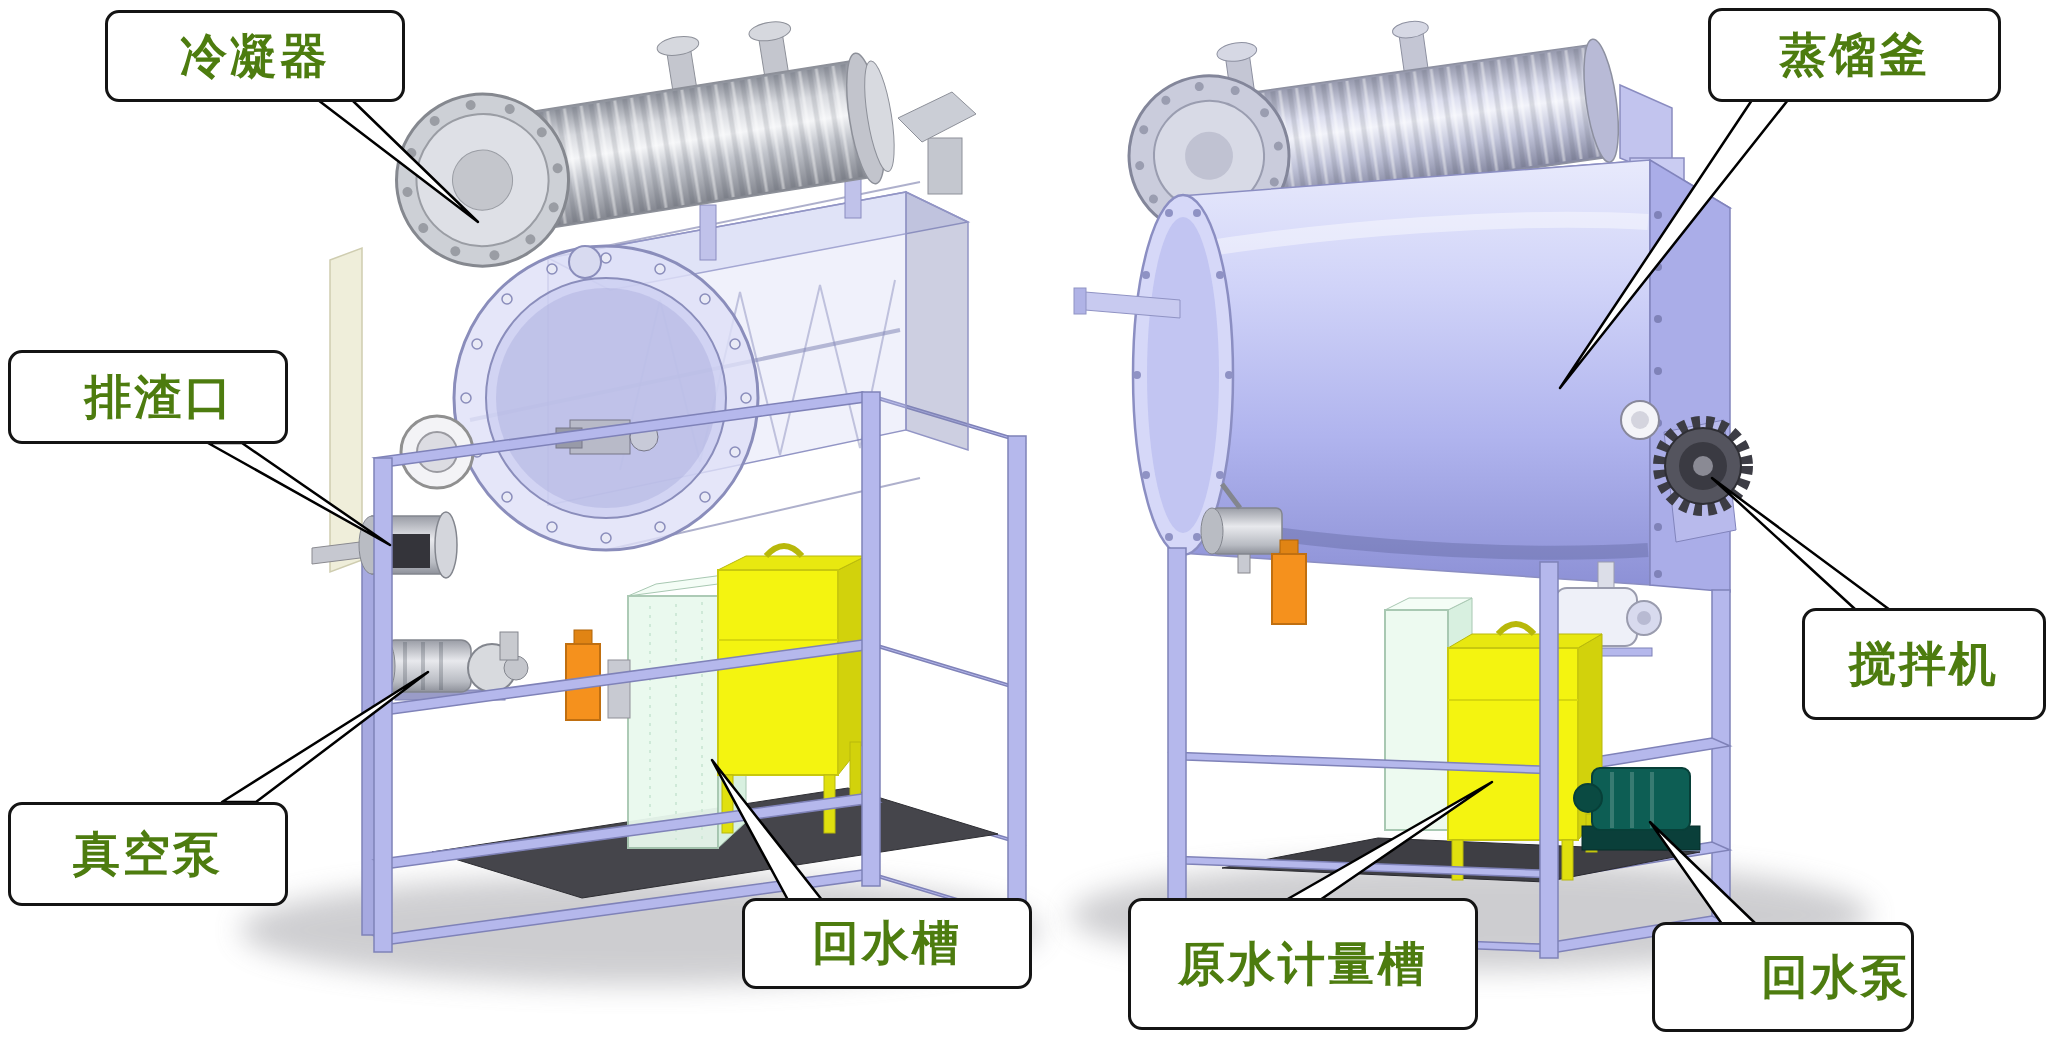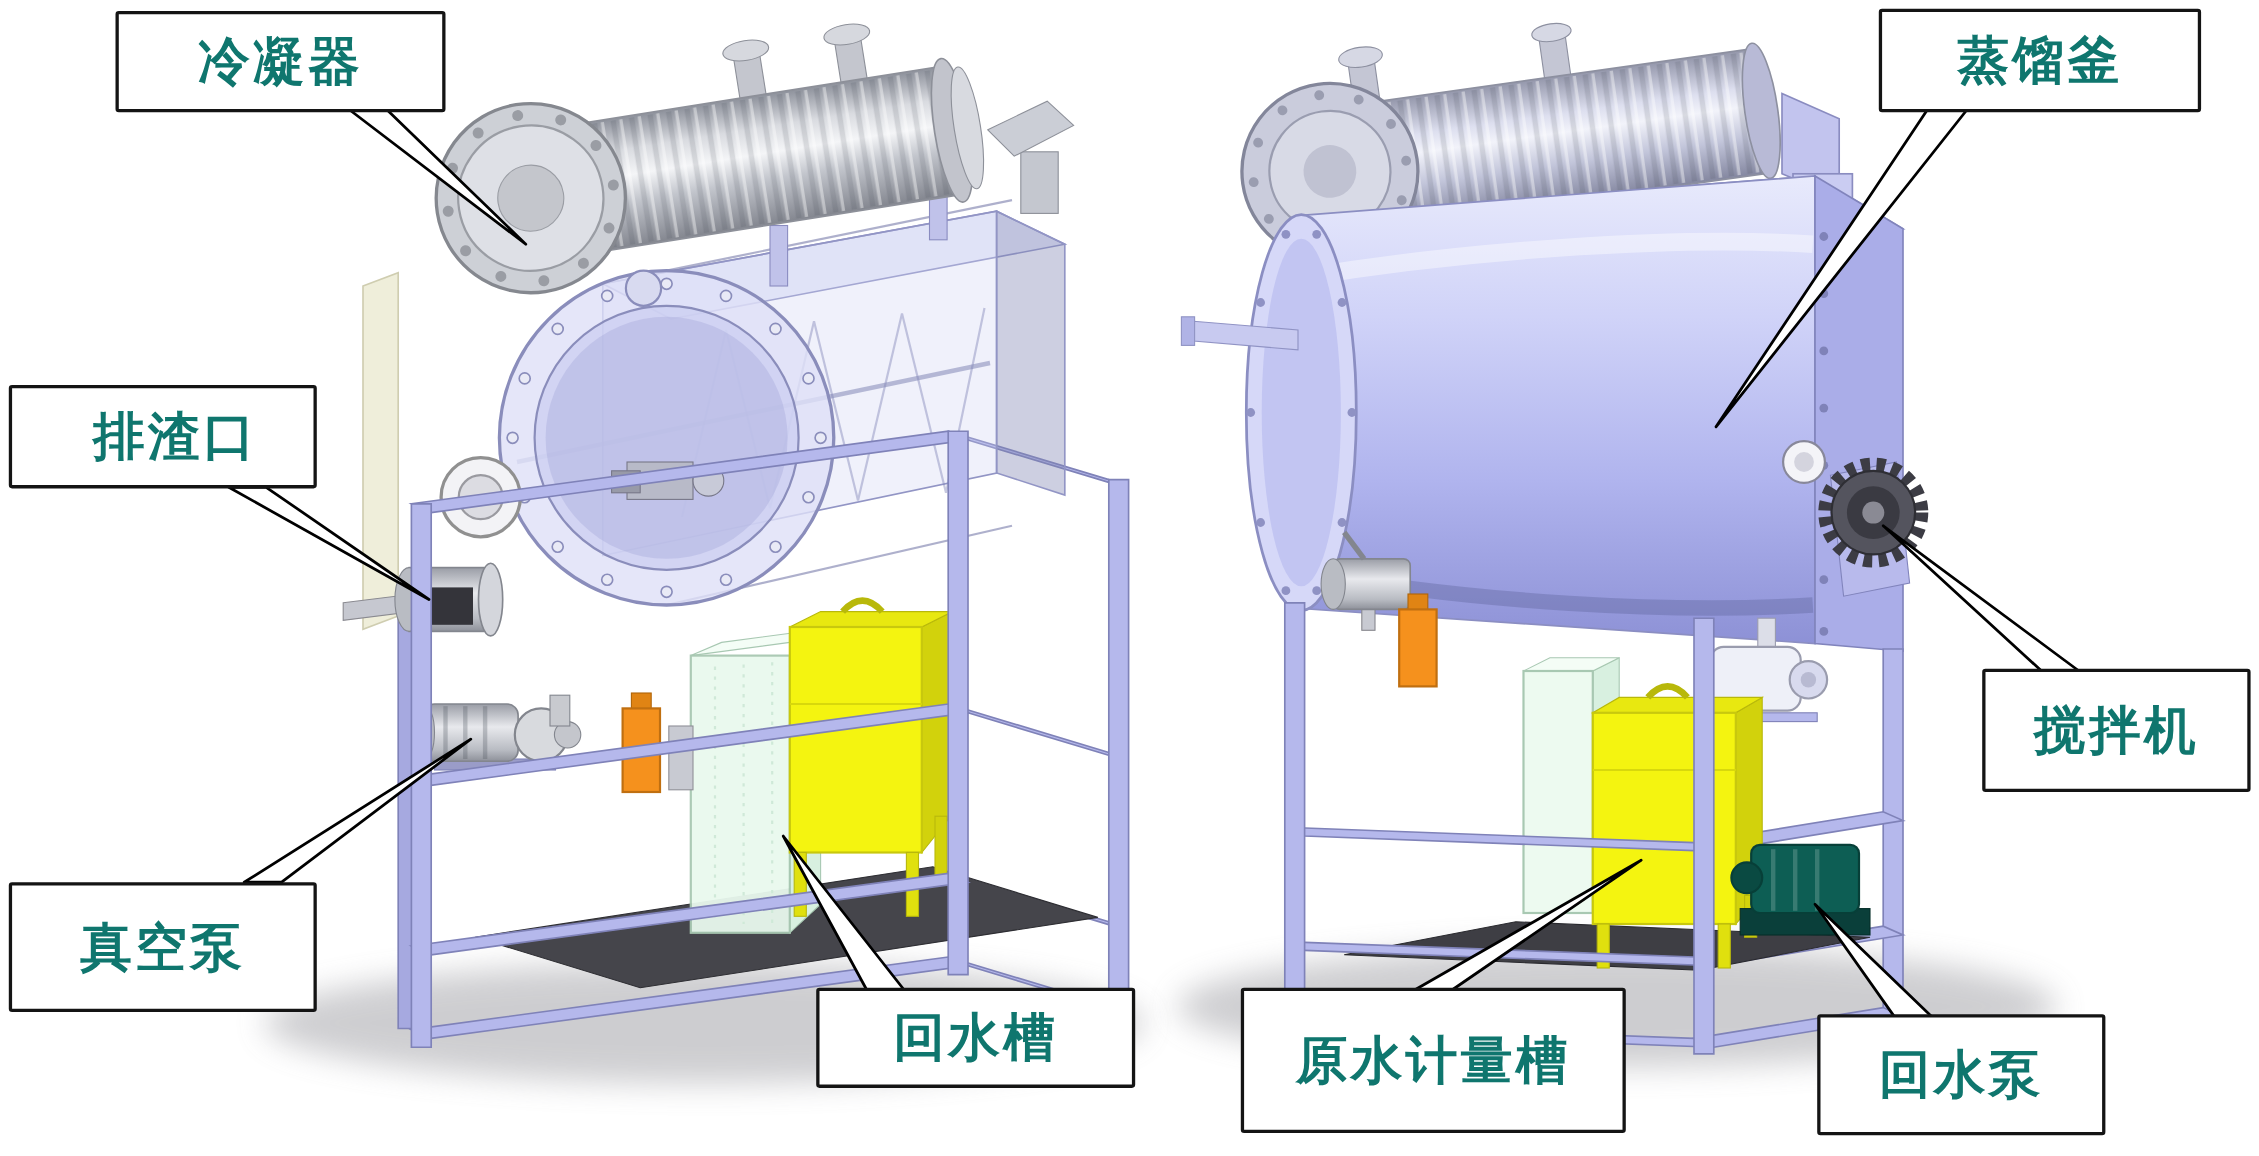--- a/index.html
+++ b/index.html
@@ -8,23 +8,23 @@
     width:2054px;height:1051px;
     background:#ffffff;
     overflow:hidden;
     font-family:"Liberation Sans", sans-serif;
   }
   .canvas svg{position:absolute;left:0;top:0;}
   .callout{
     position:absolute;
     background:#ffffff;
     border:3px solid #141414;
-    border-radius:3px;
+    border-radius:14px;
     display:flex;align-items:center;justify-content:center;
-    font-size:47px;font-weight:600;color:#0f766e;
+    font-size:47px;font-weight:600;color:#4d7c0f;
     letter-spacing:3px;
     box-sizing:border-box;
     z-index:5;
     white-space:nowrap;
   }
 </style>
 </head>
 <body>
 
 <div class="canvas">
@@ -378,32 +378,32 @@
     <polygon points="1722,924 1756,924 1650,822"></polygon>
   </g>
 </svg>
 
 <div class="callout" style="left:105px;top:10px;width:300px;height:92px;">
   <span>冷凝器</span>
 </div>
 <div class="callout" style="left:8px;top:350px;width:280px;height:94px;padding-left:23px;">
   <span>排渣口</span>
 </div>
-<div class="callout" style="left:8px;top:802px;width:280px;height:118px;">
+<div class="callout" style="left:8px;top:802px;width:280px;height:104px;">
   <span>真空泵</span>
 </div>
 <div class="callout" style="left:742px;top:898px;width:290px;height:91px;">
   <span>回水槽</span>
 </div>
 <div class="callout" style="left:1708px;top:8px;width:293px;height:94px;">
   <span>蒸馏釜</span>
 </div>
 <div class="callout" style="left:1802px;top:608px;width:244px;height:112px;">
   <span>搅拌机</span>
 </div>
 <div class="callout" style="left:1128px;top:898px;width:350px;height:132px;">
   <span>原水计量槽</span>
 </div>
-<div class="callout" style="left:1652px;top:922px;width:262px;height:110px;">
+<div class="callout" style="left:1652px;top:922px;width:262px;height:110px;justify-content:flex-end;">
   <span>回水泵</span>
 </div>
 
 </div>
 
 </body></html>

